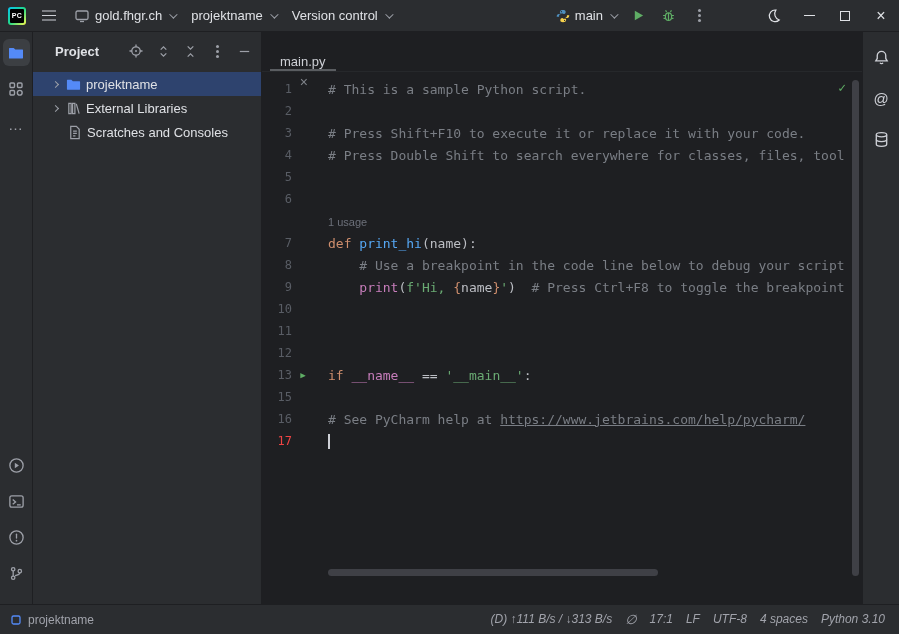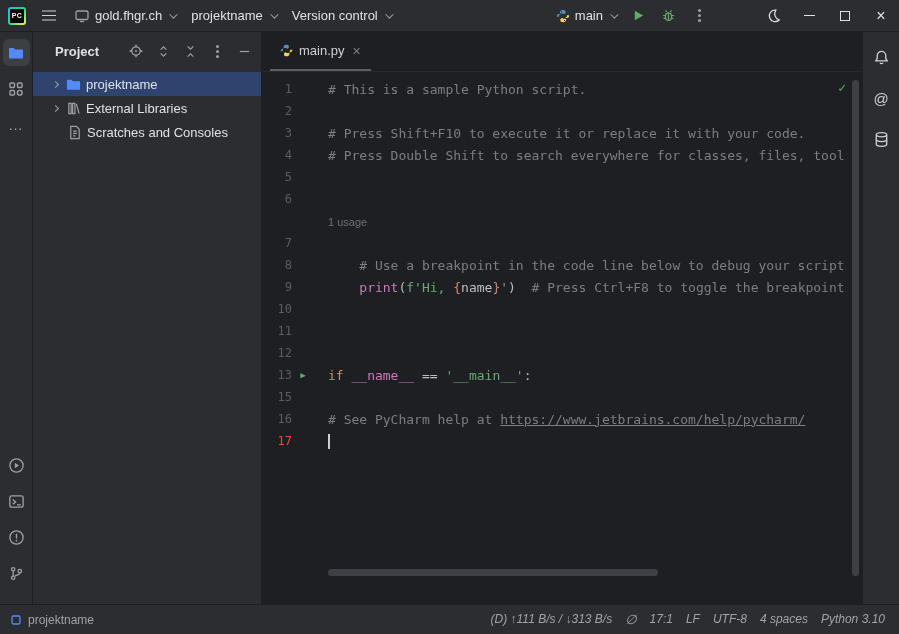--- a/index.html
+++ b/index.html
@@ -36,21 +36,21 @@
   .pp-icons > span { display:grid; place-items:center; width:18px; height:18px; }
   .tree { padding-top:2px; }
   .tree-row { height:24px; display:flex; align-items:center; gap:5px; padding-left:20px; color:#dfe1e5; white-space:nowrap; }
   .tree-row.selected { background:#2e436e; }
   .tree-chev { display:inline-block; width:5px; height:5px; border-right:1.3px solid #9da0a8; border-top:1.3px solid #9da0a8; transform:rotate(45deg); margin-right:3px; }
   .tree-spacer { width:9px; display:inline-block; }
 
   
   .editor-area { flex:1; min-width:0; display:flex; flex-direction:column; background:#1e1f22; }
   .tabbar { height:40px; flex:none; display:flex; align-items:center; padding-left:8px; border-bottom:1px solid #26282b; }
-  .tab { height:100%; display:flex; align-items:center; gap:6px; padding:16px 10px; border-bottom:2px solid #5a5d61; color:#ced0d6; }
+  .tab { height:100%; display:flex; align-items:center; gap:6px; padding:16px 10px; border-bottom:2px solid #5a5d61; color:#ced0d6;flex-direction:column; }
   .tab-close { color:#7f838a; font-size:14px; line-height:1; margin-left:2px; }
   .tab-kebab { margin-left:auto; margin-right:14px; }
   .editor { flex:1; position:relative; overflow:hidden; font-family:"DejaVu Sans Mono", monospace; font-size:13px; }
   .lines { position:absolute; left:0; top:6px; right:0; }
   .line { height:22px; display:flex; align-items:center; white-space:pre; }
   .ln { width:30px; flex:none; text-align:right; font-size:12px; color:#595d65; }
   .line.current .ln { color:#ef4444; }
   .gut { width:22px; flex:none; text-align:center; font-size:9px; }
   .gut.run { color:#5fad65; }
   .codetxt { padding-left:14px; white-space:pre; color:#bcbec4; }
@@ -267,21 +267,21 @@
       </div>
       <div class="editor">
         <div class="lines">
             <div class="line"><span class="ln">1</span><span class="gut"></span><span class="codetxt"><span class="tk-c"># This is a sample Python script.</span></span></div>
             <div class="line"><span class="ln">2</span><span class="gut"></span><span class="codetxt"></span></div>
             <div class="line"><span class="ln">3</span><span class="gut"></span><span class="codetxt"><span class="tk-c"># Press Shift+F10 to execute it or replace it with your code.</span></span></div>
             <div class="line"><span class="ln">4</span><span class="gut"></span><span class="codetxt"><span class="tk-c"># Press Double Shift to search everywhere for classes, files, tool</span></span></div>
             <div class="line"><span class="ln">5</span><span class="gut"></span><span class="codetxt"></span></div>
             <div class="line"><span class="ln">6</span><span class="gut"></span><span class="codetxt"></span></div>
             <div class="line"><span class="ln"></span><span class="gut"></span><span class="codetxt"><span class="tk-i">1 usage</span></span></div>
-            <div class="line"><span class="ln">7</span><span class="gut"></span></div>
+            <div class="line"><span class="ln">7</span><span class="gut"></span><span class="codetxt"><span class="tk-k">def </span><span class="tk-f">print_hi</span><span class="tk-p">(name):</span></span></div>
             <div class="line"><span class="ln">8</span><span class="gut"></span><span class="codetxt"><span class="tk-p">    </span><span class="tk-c"># Use a breakpoint in the code line below to debug your script</span></span></div>
             <div class="line"><span class="ln">9</span><span class="gut"></span><span class="codetxt"><span class="tk-p">    </span><span class="tk-b">print</span><span class="tk-p">(</span><span class="tk-s">f'Hi, </span><span class="tk-o">{</span><span class="tk-p">name</span><span class="tk-o">}</span><span class="tk-s">'</span><span class="tk-p">)  </span><span class="tk-c"># Press Ctrl+F8 to toggle the breakpoint</span></span></div>
             <div class="line"><span class="ln">10</span><span class="gut"></span><span class="codetxt"></span></div>
             <div class="line"><span class="ln">11</span><span class="gut"></span><span class="codetxt"></span></div>
             <div class="line"><span class="ln">12</span><span class="gut"></span></div>
             <div class="line"><span class="ln">13</span><span class="gut run">▶</span><span class="codetxt"><span class="tk-k">if </span><span class="tk-b">__name__</span><span class="tk-p"> == </span><span class="tk-s">'__main__'</span><span class="tk-p">:</span></span></div>
             <div class="line"><span class="ln">15</span><span class="gut"></span><span class="codetxt"></span></div>
             <div class="line"><span class="ln">16</span><span class="gut"></span><span class="codetxt"><span class="tk-c"># See PyCharm help at </span><span class="tk-l">https://www.jetbrains.com/help/pycharm/</span></span></div>
             <div class="line current"><span class="ln">17</span><span class="gut"></span><span class="codetxt"><span class="caret"></span></span></div>
           </div>

